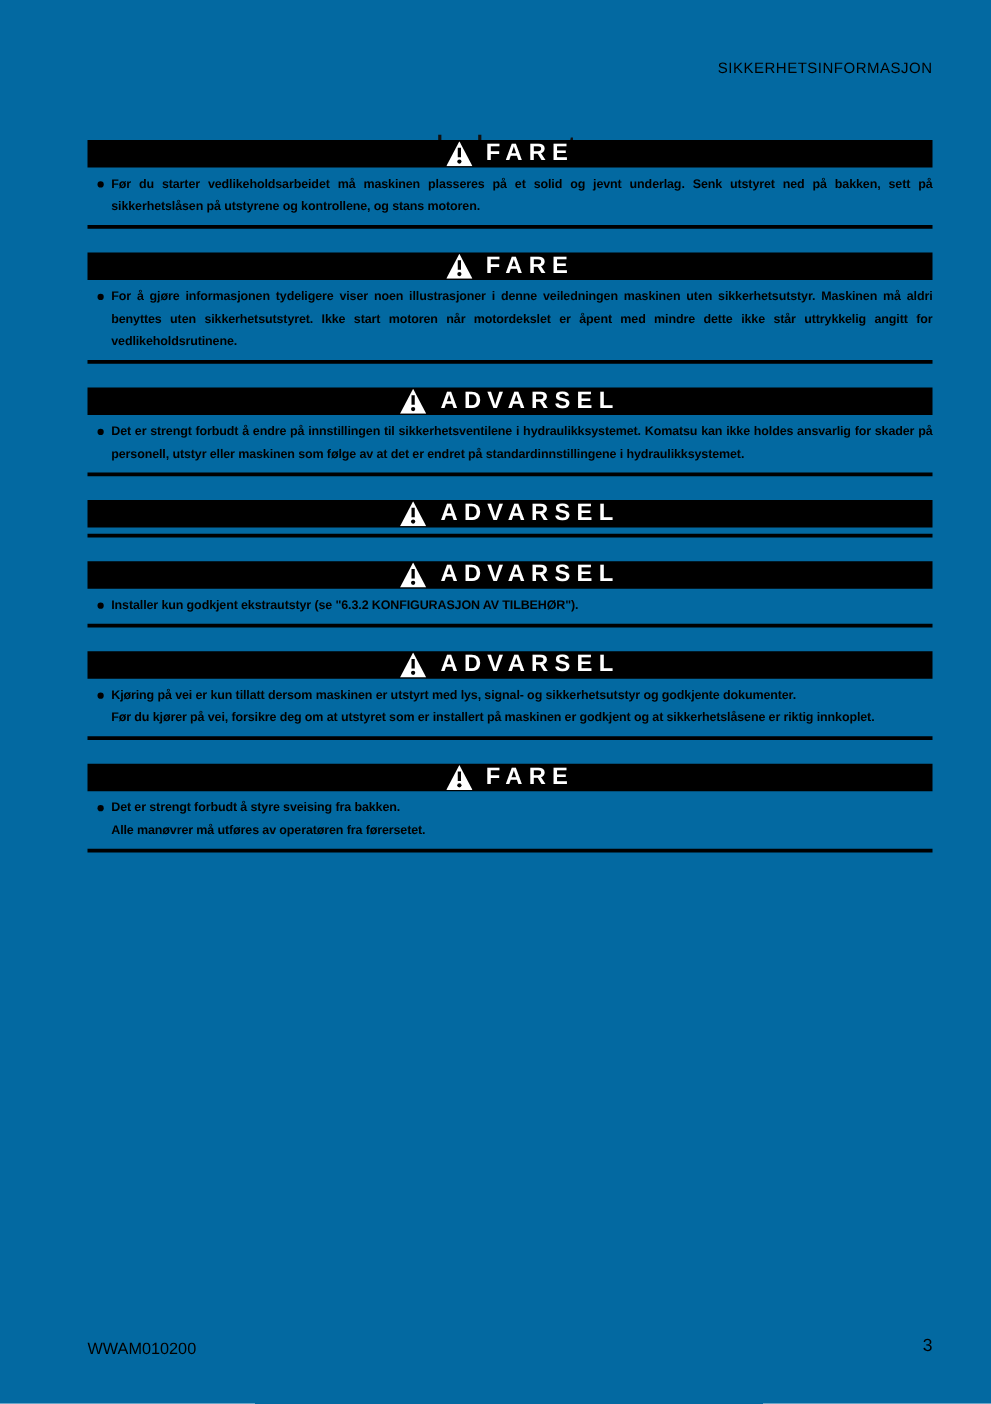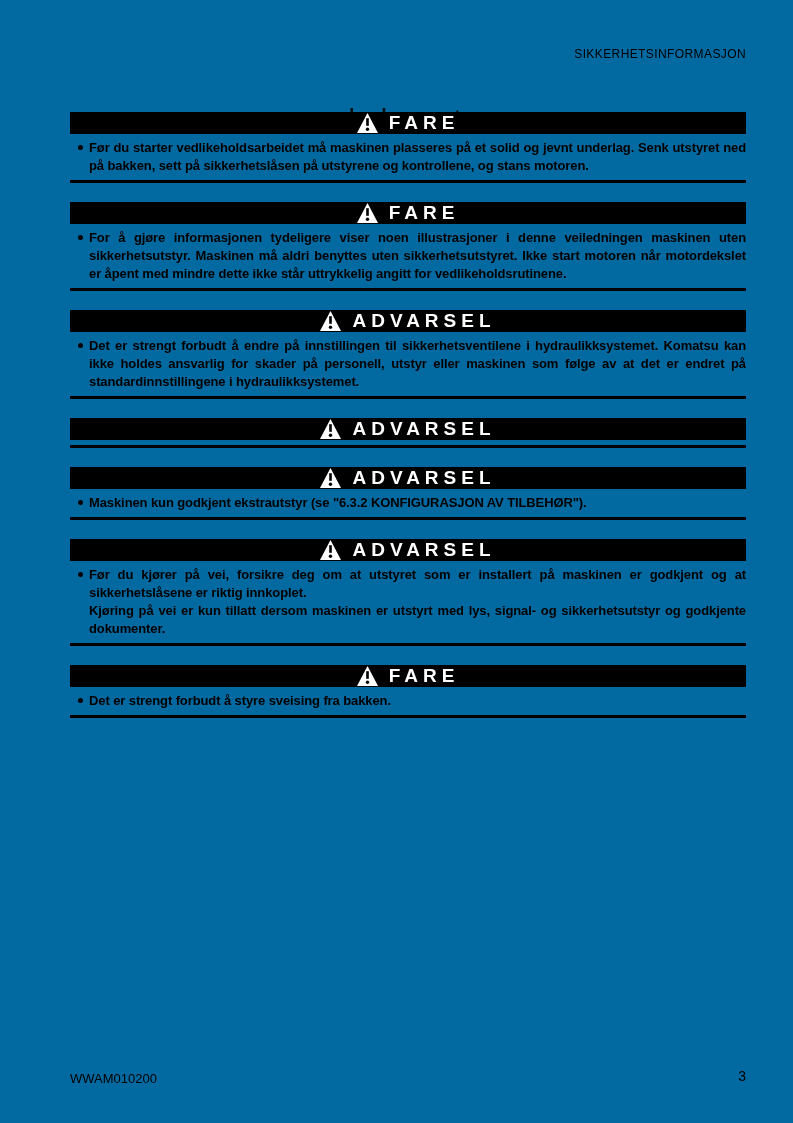--- a/index.html
+++ b/index.html
@@ -84,21 +84,21 @@
     background: #000000;
     margin: 6px 6px 0 0;
   }
   .paras {
     flex: 1;
     min-width: 0;
   }
   .paras p {
     margin: 0;
     font-weight: bold;
-    font-size: 13px;
+    font-size: 10px;
     line-height: 18px;
     text-align: justify;
     letter-spacing: -0.1px;
   }
   .footer-code {
     position: absolute;
     left: 70px;
     top: 1071px;
     font-size: 13px;
     z-index: 2;
@@ -202,60 +202,61 @@
             <polygon points="10.5,0 21,20 0,20" fill="#ffffff"></polygon>
             <rect x="9.2" y="5.2" width="2.6" height="7.6" fill="#000000"></rect>
             <circle cx="10.5" cy="16.2" r="1.7" fill="#000000"></circle>
           </svg>
         </span>
         <span class="banner-label">ADVARSEL</span>
       </header>
       <div class="warning-body">
         <span class="bullet"></span>
         <div class="paras">
-            <p>Maskinen kun godkjent ekstrautstyr (se "6.3.2 KONFIGURASJON AV TILBEHØR").</p>
-          </div>
-      </div>
-    </section>
-
-    <section class="warning-block">
-      <header class="banner">
-        <span class="tri-icon">
-          <svg width="21" height="20" viewBox="0 0 21 20" aria-hidden="true">
-            <polygon points="10.5,0 21,20 0,20" fill="#ffffff"></polygon>
-            <rect x="9.2" y="5.2" width="2.6" height="7.6" fill="#000000"></rect>
-            <circle cx="10.5" cy="16.2" r="1.7" fill="#000000"></circle>
-          </svg>
-        </span>
-        <span class="banner-label">ADVARSEL</span>
-      </header>
-      <div class="warning-body">
-        <span class="bullet"></span>
-        <div class="paras">
+            <p>Installer kun godkjent ekstrautstyr (se "6.3.2 KONFIGURASJON AV TILBEHØR").</p>
+          </div>
+      </div>
+    </section>
+
+    <section class="warning-block">
+      <header class="banner">
+        <span class="tri-icon">
+          <svg width="21" height="20" viewBox="0 0 21 20" aria-hidden="true">
+            <polygon points="10.5,0 21,20 0,20" fill="#ffffff"></polygon>
+            <rect x="9.2" y="5.2" width="2.6" height="7.6" fill="#000000"></rect>
+            <circle cx="10.5" cy="16.2" r="1.7" fill="#000000"></circle>
+          </svg>
+        </span>
+        <span class="banner-label">ADVARSEL</span>
+      </header>
+      <div class="warning-body">
+        <span class="bullet"></span>
+        <div class="paras">
+            <p>Kjøring på vei er kun tillatt dersom maskinen er utstyrt med lys, signal- og sikkerhetsutstyr og godkjente dokumenter.</p>
             <p>Før du kjører på vei, forsikre deg om at utstyret som er installert på maskinen er godkjent og at sikkerhetslåsene er riktig innkoplet.</p>
-            <p>Kjøring på vei er kun tillatt dersom maskinen er utstyrt med lys, signal- og sikkerhetsutstyr og godkjente dokumenter.</p>
           </div>
       </div>
     </section>
 
     <section class="warning-block">
       <header class="banner">
         <span class="tri-icon">
           <svg width="21" height="20" viewBox="0 0 21 20" aria-hidden="true">
             <polygon points="10.5,0 21,20 0,20" fill="#ffffff"></polygon>
             <rect x="9.2" y="5.2" width="2.6" height="7.6" fill="#000000"></rect>
             <circle cx="10.5" cy="16.2" r="1.7" fill="#000000"></circle>
           </svg>
         </span>
         <span class="banner-label">FARE</span>
       </header>
       <div class="warning-body">
         <span class="bullet"></span>
         <div class="paras">
             <p>Det er strengt forbudt å styre sveising fra bakken.</p>
+            <p>Alle manøvrer må utføres av operatøren fra førersetet.</p>
           </div>
       </div>
     </section>
   </main>
 
   <footer>
     <span class="footer-code">WWAM010200</span>
     <span class="page-num">3</span>
   </footer>
 

